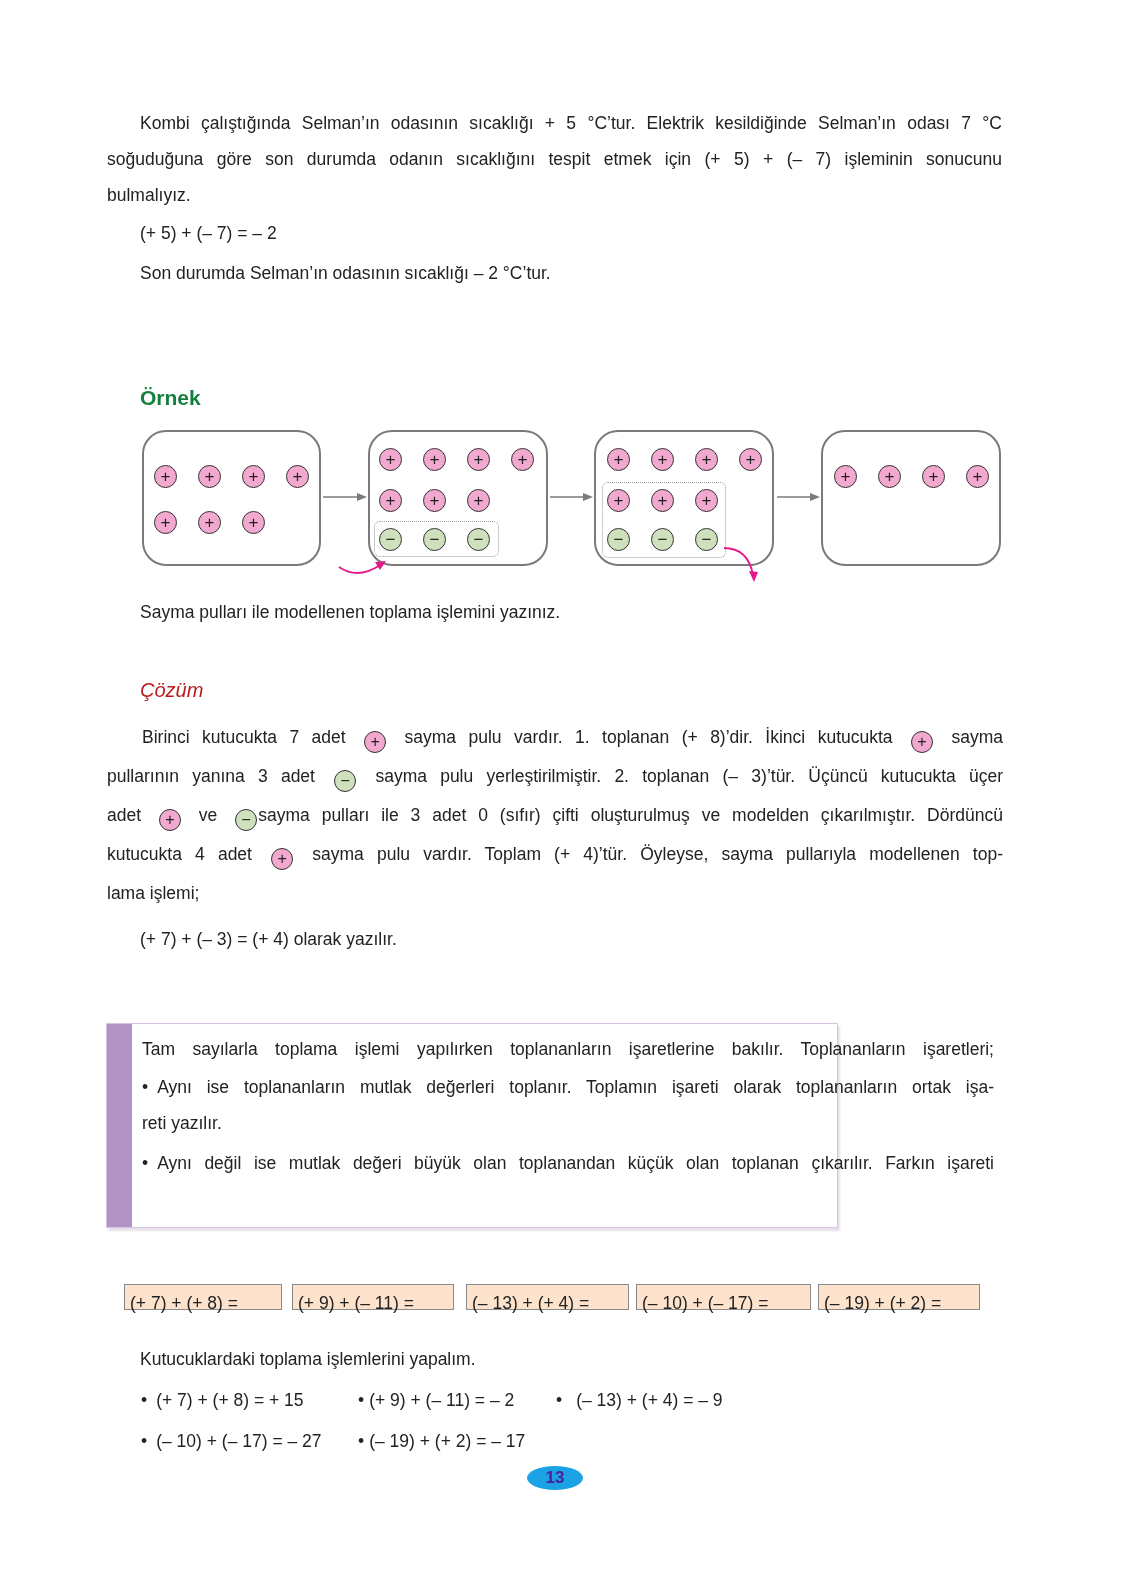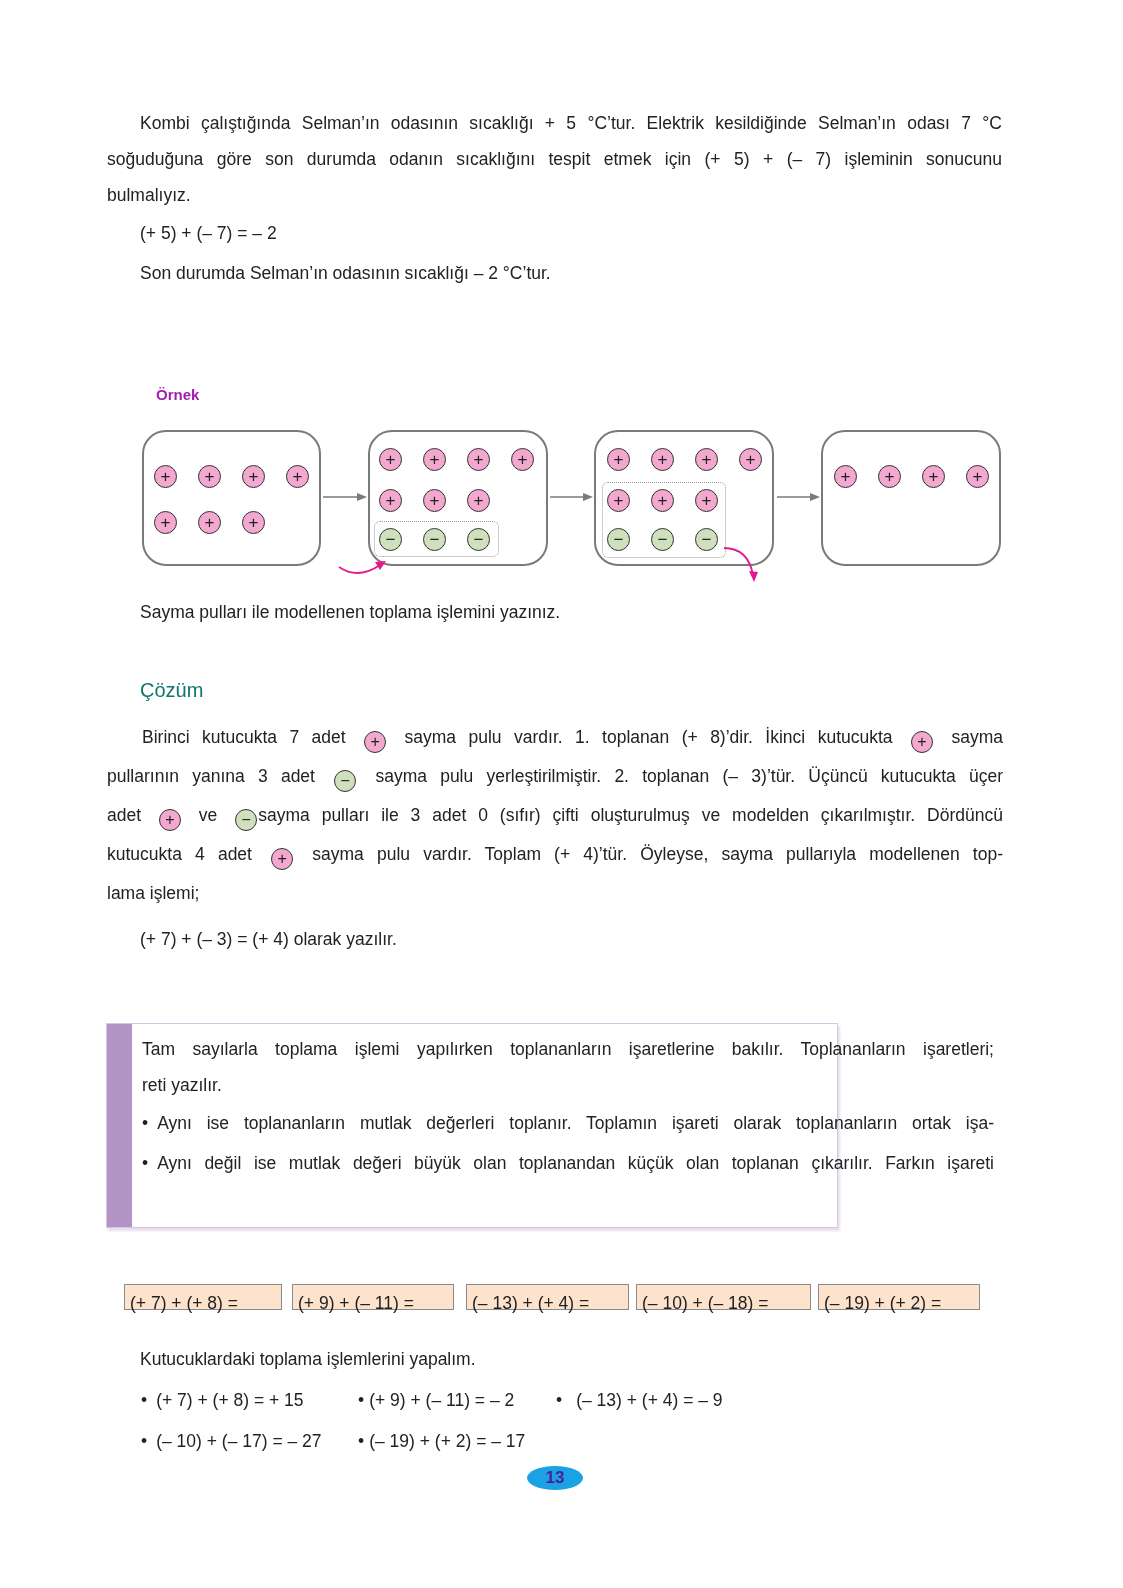--- a/index.html
+++ b/index.html
@@ -2,22 +2,22 @@
 <html><head>
 <meta charset="utf-8">
 <style>
   html, body { margin: 0; padding: 0; background: #ffffff; }
   body { width: 1123px; height: 1588px; position: relative; overflow: hidden;
          font-family: "Liberation Sans", sans-serif; color: #222222; }
   .abs { position: absolute; }
   .p { font-size: 17.5px; line-height: 36px; margin: 0; }
   .just { text-align: justify; text-align-last: justify; }
   .indent { text-indent: 33px; }
-  .heading-red { color: #a21caf; font-weight: bold; font-size: 15px; margin-left: 16px; }
-  .heading-red-light { color: #0f766e; font-size: 20px; }
+  .heading-red { color: #15803d; font-weight: bold; font-size: 21px; }
+  .heading-red-light { color: #b91c1c; font-size: 20px; font-style: italic; }
   
   .box { position: absolute; border: 2.5px solid #7a7a7a; border-radius: 24px; background: #fff; box-sizing: border-box; }
   .chip { position: absolute; width: 23px; height: 23px; border-radius: 50%; border: 1.3px solid #333;
           box-sizing: border-box; display: flex; align-items: center; justify-content: center;
           font-size: 17px; line-height: 1; color: #222; font-weight: normal; }
   .chip.pos { background: #f3a9cf; }
   .chip.neg { background: #cfe0bd; }
   .dotted { position: absolute; border: 1.5px dotted #9a9a9a; border-radius: 6px; box-sizing: border-box; }
   .inline-chip { display: inline-flex; width: 22px; height: 22px; border-radius: 50%; border: 1.3px solid #333;
                  box-sizing: border-box; align-items: center; justify-content: center; font-size: 16px;
@@ -145,34 +145,34 @@
     <span>sayma pulu vardır. Toplam (+ 4)’tür. Öyleyse, sayma pullarıyla modellenen top-</span>
   </p>
   <p class="p" style="line-height:39px;">lama işlemi;</p>
   <p class="p" style="line-height:39px; margin-left:33px; margin-top:7px;">(+ 7) + (– 3) = (+ 4) olarak yazılır.</p>
 </div>
 
 <div class="infobox">
   <div class="infobar"></div>
   <div class="abs" style="left:35px; top:7px; width:852px;">
     <p class="p just">Tam sayılarla toplama işlemi yapılırken toplananların işaretlerine bakılır. Toplananların işaretleri;</p>
-    <p class="p">reti yazılır.</p>
     <p class="p just" style="margin-top:2px;">
       <span class="bullet">•</span><span>Aynı ise toplananların mutlak değerleri toplanır. Toplamın işareti olarak toplananların ortak işa-</span>
     </p>
+    <p class="p">reti yazılır.</p>
     <p class="p just" style="margin-top:4px;">
       <span class="bullet">•</span><span>Aynı değil ise mutlak değeri büyük olan toplanandan küçük olan toplanan çıkarılır. Farkın işareti</span>
     </p>
   </div>
 </div>
 
 <div class="exbox" style="left:124px; width:158px;">(+ 7) + (+ 8) =</div>
 <div class="exbox" style="left:292px; width:162px;">(+ 9) + (– 11) =</div>
 <div class="exbox" style="left:466px; width:163px;">(– 13) + (+ 4) =</div>
-<div class="exbox" style="left:636px; width:175px;">(– 10) + (– 18) =</div>
+<div class="exbox" style="left:636px; width:175px;">(– 10) + (– 17) =</div>
 <div class="exbox" style="left:818px; width:162px;">(– 19) + (+ 2) =</div>
 
 <p class="abs p" style="left:140px; top:1341px;">Kutucuklardaki toplama işlemlerini yapalım.</p>
 
 <div class="abs p" style="left:141px; top:1382px;">
   <span class="bullet">•</span><span>(+ 7) + (+ 8) = + 15</span>
 </div>
 <div class="abs p" style="left:358px; top:1382px;">
   <span class="bullet" style="margin-right:5px;">•</span><span>(+ 9) + (– 11) = – 2</span>
 </div>

